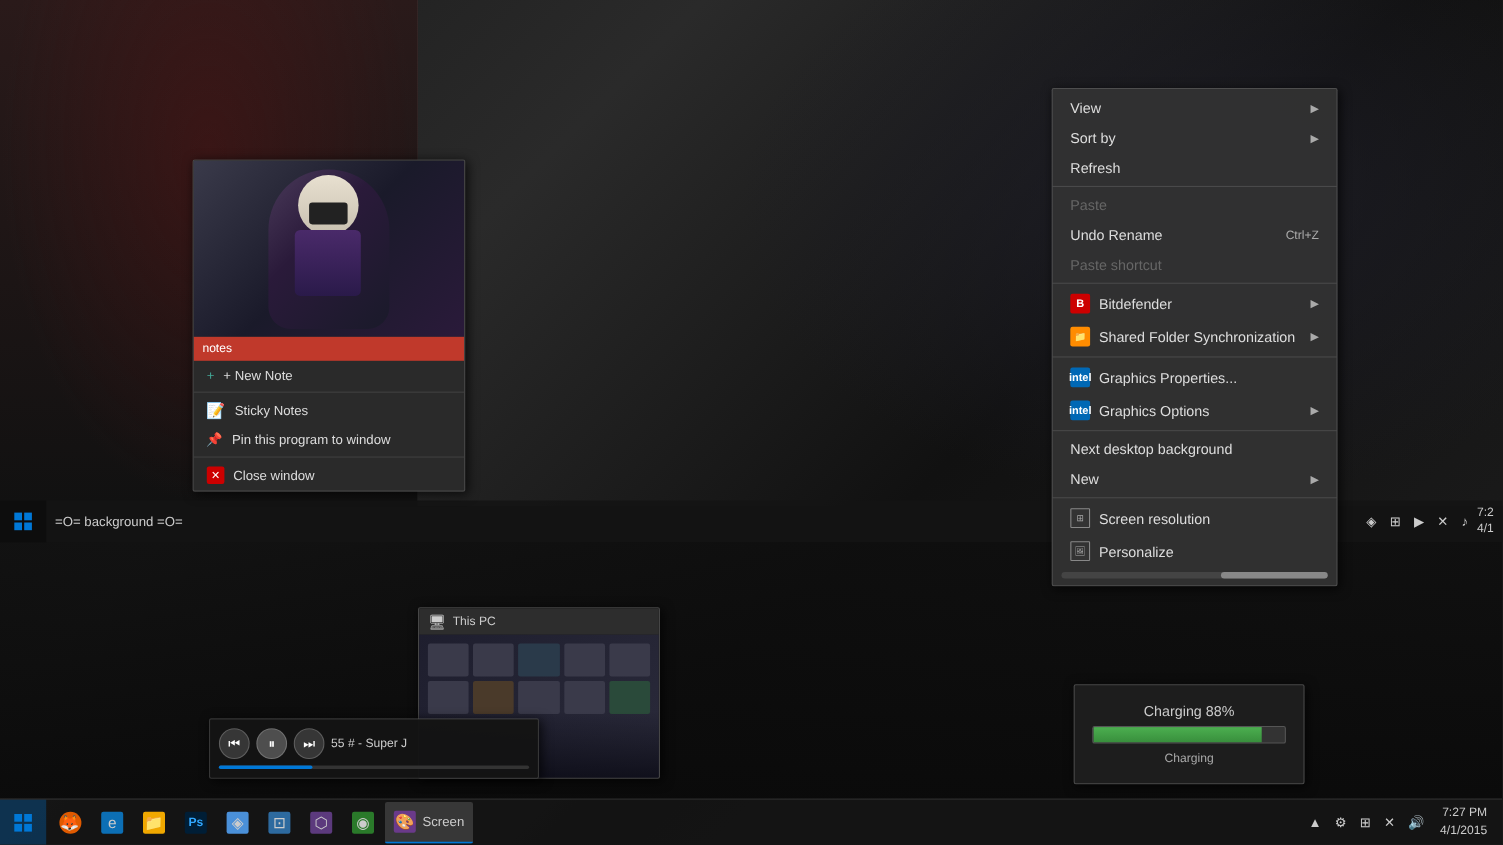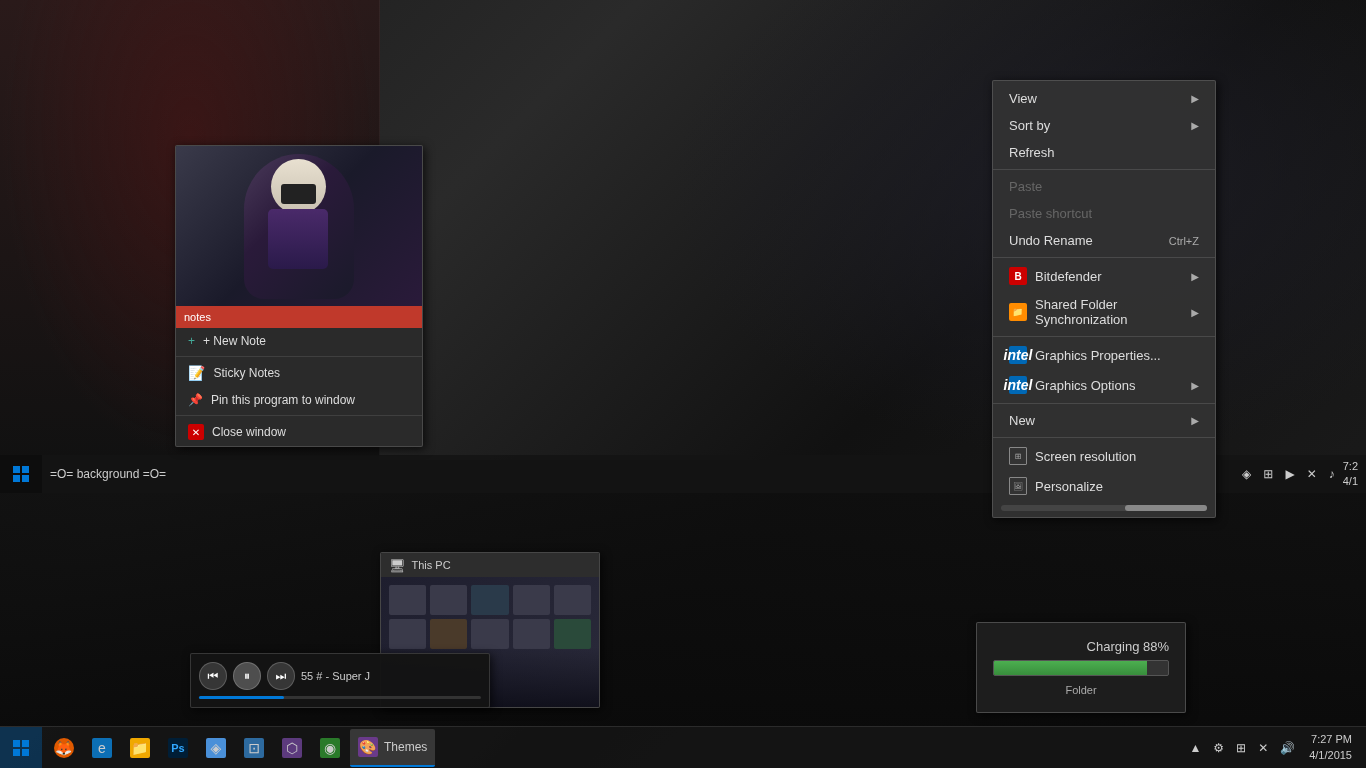--- a/index.html
+++ b/index.html
@@ -112,21 +112,21 @@
       padding: 0 6px;
       cursor: pointer;
       line-height: 1.4;
     }
 
     
     #context-menu {
       position: absolute;
       top: 80px;
       right: 150px;
-      width: 224px;
+      width: 260px;
       background: rgba(50,50,50,0.97);
       border: 1px solid rgba(255,255,255,0.15);
       box-shadow: 2px 2px 10px rgba(0,0,0,0.7);
       z-index: 200;
       padding: 4px 0;
       border-radius: 2px;
     }
 
     .ctx-item {
       display: flex;
@@ -164,23 +164,22 @@
       flex-shrink: 0;
     }
 
     
     .intel-icon {
       width: 18px; height: 18px;
       background: #0068b5;
       border-radius: 2px;
       display: flex; align-items: center; justify-content: center;
       color: white;
-      font-size: 14px;
+      font-size: 10px;
       font-weight: bold;
-      font-style: italic;
     }
 
     
     .bd-icon {
       width: 18px; height: 18px;
       background: #cc0000;
       border-radius: 2px;
       display: flex; align-items: center; justify-content: center;
       color: white;
       font-size: 10px;
@@ -267,21 +266,20 @@
       z-index: 200;
       padding: 16px;
       text-align: center;
       border-radius: 2px;
     }
 
     .battery-label {
       color: #ccc;
       font-size: 13px;
       margin-bottom: 6px;
-      text-align: right;
     }
 
     .battery-bar-outer {
       width: 100%;
       height: 16px;
       background: #333;
       border: 1px solid #555;
       border-radius: 2px;
       overflow: hidden;
       margin-bottom: 8px;
@@ -541,27 +539,27 @@
     <div class="ctx-item">
       <span>Refresh</span>
     </div>
 
     <div class="ctx-separator"></div>
 
     <div class="ctx-item disabled">
       <span>Paste</span>
     </div>
 
+    <div class="ctx-item">
+      <span>Undo Rename</span>
+      <span class="ctx-shortcut">Ctrl+Z</span>
+    </div>
+
     <div class="ctx-item disabled">
       <span>Paste shortcut</span>
-    </div>
-
-    <div class="ctx-item">
-      <span>Undo Rename</span>
-      <span class="ctx-shortcut">Ctrl+Z</span>
     </div>
 
     <div class="ctx-separator"></div>
 
     <div class="ctx-item">
       <span class="ctx-icon">
         <div class="bd-icon">B</div>
       </span>
       <span>Bitdefender</span>
       <span class="ctx-arrow">▶</span>
@@ -587,20 +585,23 @@
     <div class="ctx-item">
       <span class="ctx-icon">
         <div class="intel-icon">intel</div>
       </span>
       <span>Graphics Options</span>
       <span class="ctx-arrow">▶</span>
     </div>
 
     <div class="ctx-separator"></div>
 
+    <div class="ctx-item">
+      <span>Next desktop background</span>
+    </div>
 
     <div class="ctx-item">
       <span>New</span>
       <span class="ctx-arrow">▶</span>
     </div>
 
     <div class="ctx-separator"></div>
 
     <div class="ctx-item">
       <span class="ctx-icon">
@@ -620,21 +621,21 @@
       <div class="ctx-scrollbar-thumb"></div>
     </div>
   </div>
 
   <div id="battery-popup">
     <div class="battery-label">Charging 88%</div>
     <div class="battery-bar-outer">
       <div class="battery-bar-inner" style="width:88%;"></div>
 
     </div>
-    <div class="battery-title">Folder</div>
+    <div class="battery-title">Charging</div>
   </div>
 
   <div id="this-pc-thumb">
     <div class="thumb-title-bar">
       <span style="font-size:13px;">🖥</span>
       <span>This PC</span>
     </div>
     <div class="thumb-content">
 
       <div style="display:grid;grid-template-columns:repeat(5,1fr);gap:4px;padding:8px;">
@@ -697,21 +698,21 @@
       </div>
       <div class="taskbar-item">
         <div class="taskbar-icon" style="background:#5c3a7d;">⬡</div>
       </div>
       <div class="taskbar-item">
         <div class="taskbar-icon" style="background:#2a7a2a;">◉</div>
       </div>
 
       <div class="taskbar-item active">
         <div class="taskbar-icon" style="background:#6a3a8a;">🎨</div>
-        <span>Themes</span>
+        <span>Screen</span>
       </div>
     </div>
 
     <div id="taskbar-right">
 
       <div class="sys-tray-item">▲</div>
       <div class="sys-tray-item">⚙</div>
       <div class="sys-tray-item">⊞</div>
       <div class="sys-tray-item">✕</div>
       <div class="sys-tray-item">🔊</div>

